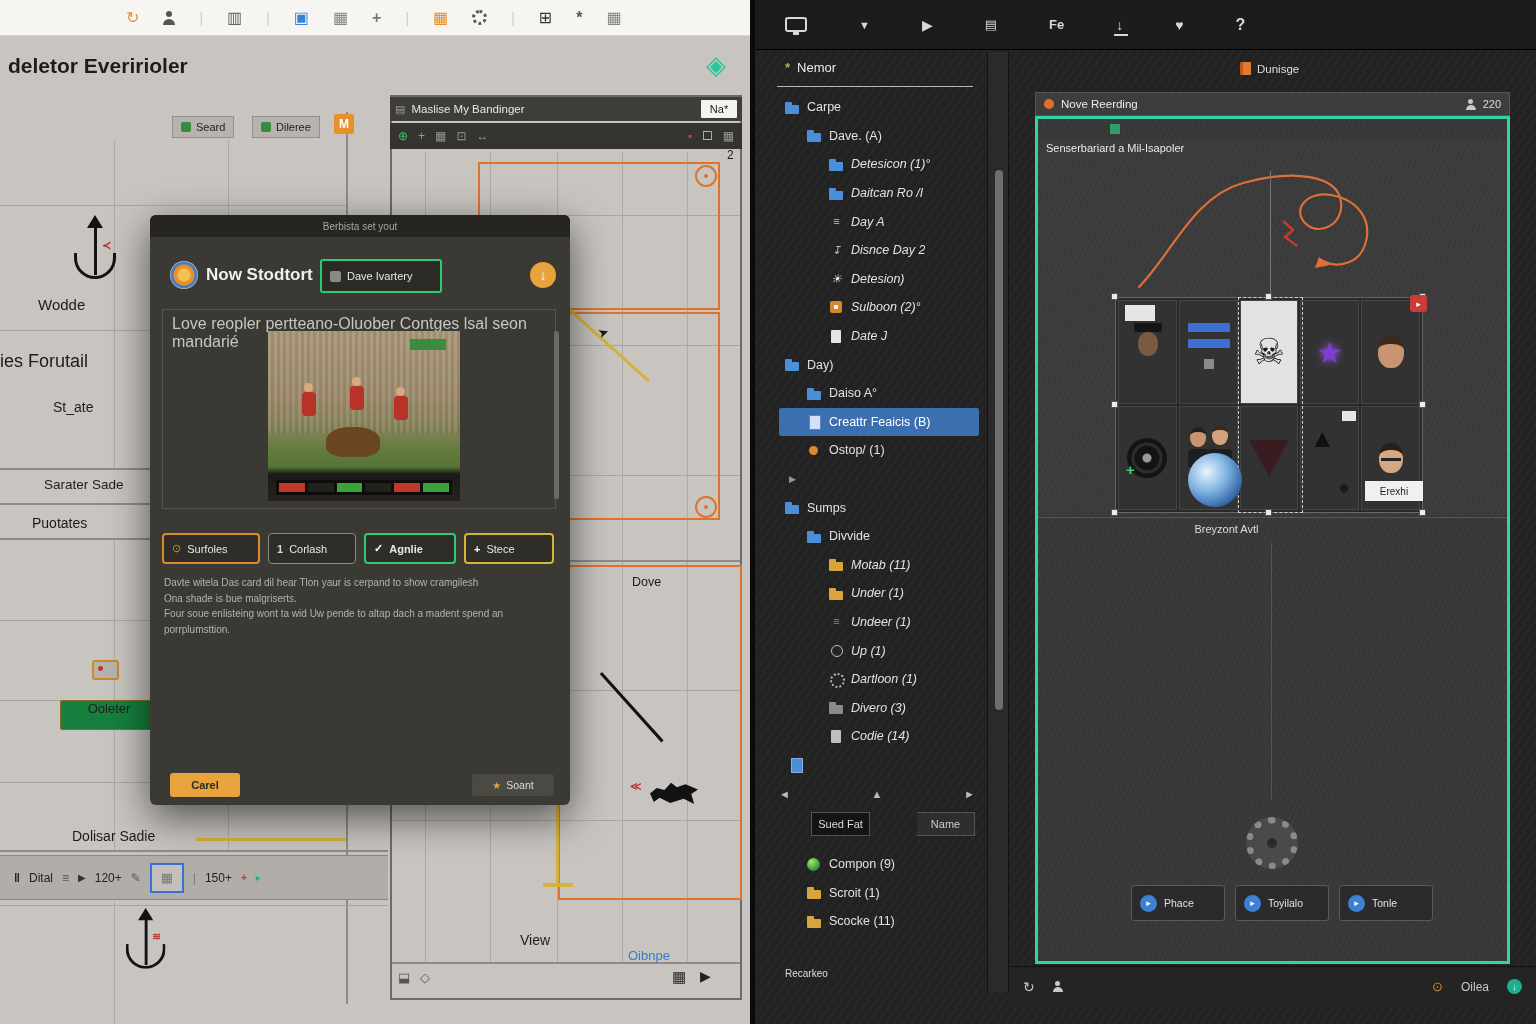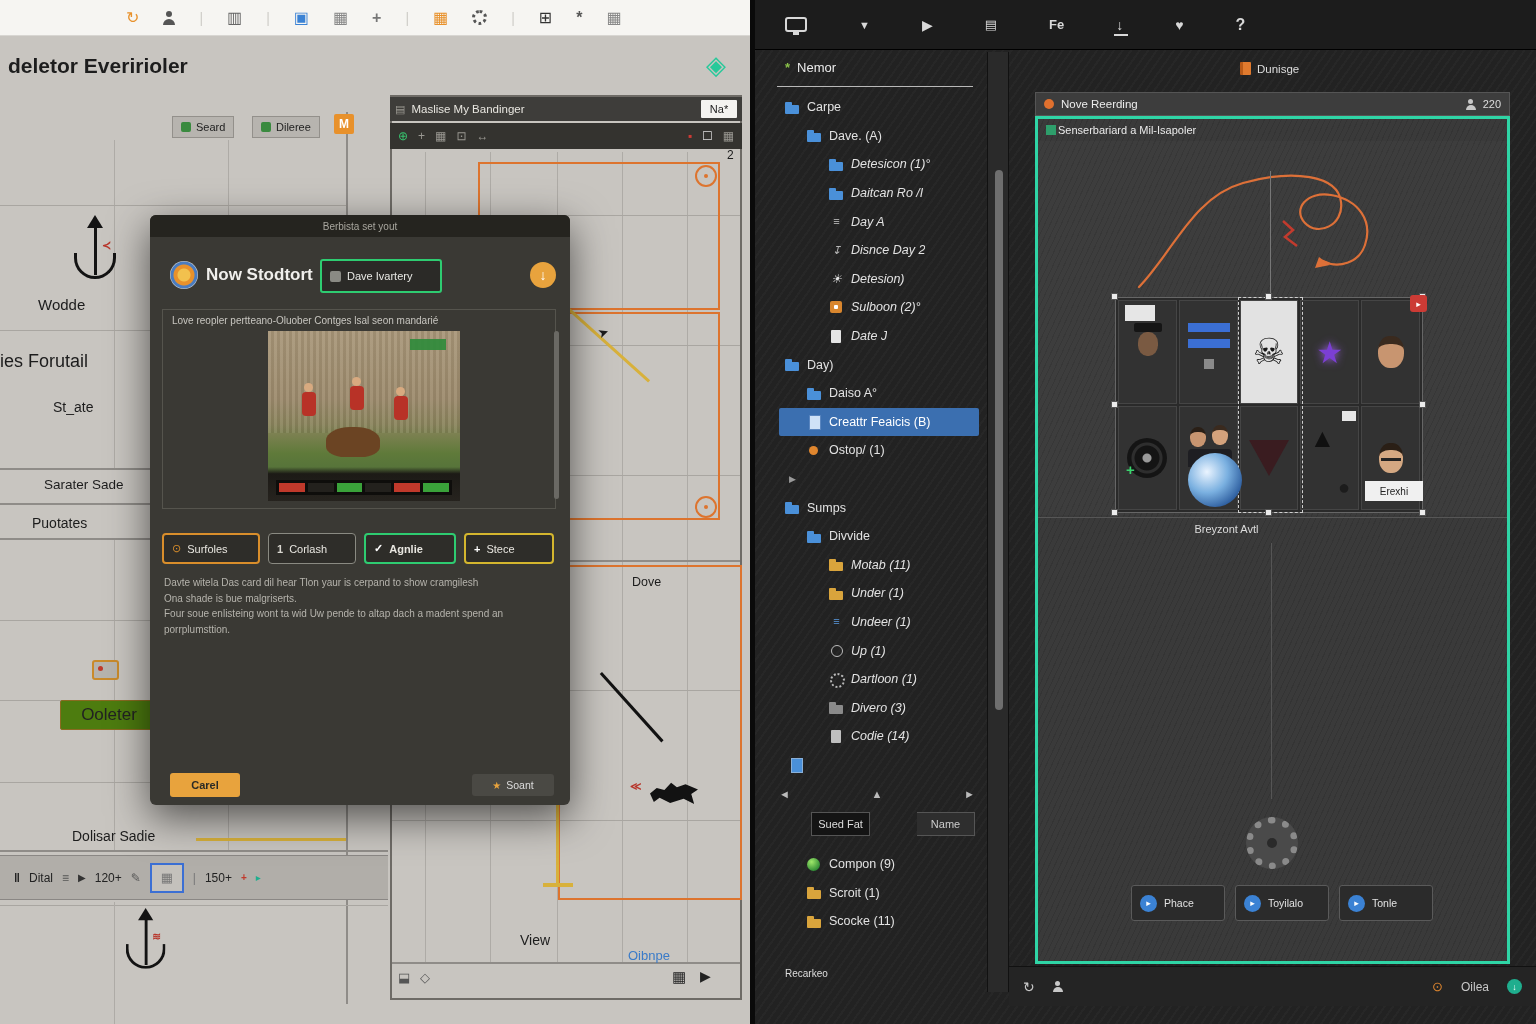--- a/index.html
+++ b/index.html
@@ -162,21 +162,21 @@
 
     <div class="lbl" style="left:38px;top:296px;font-size:15px;">Wodde</div>
     <div class="lbl" style="left:0;top:351px;font-size:18px;">ies Forutail</div>
     <div class="lbl" style="left:53px;top:399px;font-size:14px;">St_ate</div>
     <div class="lbl" style="left:44px;top:477px;font-size:13.5px;">Sarater Sade</div>
     <div class="lbl" style="left:32px;top:515px;font-size:14px;">Puotates</div>
 
     <div class="abs" style="left:92px;top:660px;width:27px;height:20px;border:2px solid #c98a2b;border-radius:3px;background:#b6b3ae;">
       <span style="position:absolute;left:4px;top:4px;width:5px;height:5px;border-radius:50%;background:#c0392b;display:block;"></span>
     </div>
-    <div class="abs" style="left:60px;top:700px;width:98px;height:30px;background:#4d7c0f;border:1px solid #8a6a20;border-radius:2px;display:flex;align-items:center;justify-content:center;font-size:17px;color:#222;">
+    <div class="abs" style="left:60px;top:700px;width:98px;height:30px;background:#15803d;border:1px solid #8a6a20;border-radius:2px;display:flex;justify-content:center;font-size:13px;color:#222;">
       <span>Ooleter</span>
     </div>
     <div class="abs" style="left:164px;top:703px;width:18px;height:23px;background:#b0ada8;border:1px solid #8a8782;"></div>
 
     <div class="lbl" style="left:72px;top:828px;font-size:14px;">Dolisar Sadie</div>
     <div class="ylw" style="left:196px;top:838px;width:150px;height:3px;"></div>
 
     <div class="tlstrip">
       <span style="font-weight:bold;">‖</span>
       <span>Dital</span>
@@ -252,21 +252,21 @@
 
       <span class="abs" style="left:20px;top:46px;width:28px;height:28px;border-radius:50%;background:radial-gradient(circle at 50% 50%,#f2c14e 0 6px,#e8912b 7px 10px,#4a7cc0 11px 13px,#d8d8d4 14px);"></span>
       <div class="abs" style="left:56px;top:50px;font-size:17px;font-weight:bold;color:#f0efec;">Now Stodtort</div>
       <div class="mhbtn">
         <span style="width:11px;height:11px;background:#8a8a84;border-radius:2px;flex:none;"></span>
         <span>Dave Ivartery</span>
       </div>
       <span class="abs" style="left:380px;top:47px;width:26px;height:26px;border-radius:50%;background:#e8a33d;color:#fff;font-weight:bold;display:flex;align-items:center;justify-content:center;font-size:14px;">↓</span>
 
       <div class="abs" style="left:12px;top:94px;width:394px;height:200px;border:1px solid #55544d;"></div>
-      <div class="abs" style="left:22px;top:100px;width:374px;font-size:10px;color:#c8c6c0;">Love reopler pertteano-Oluober Contges lsal seon mandarié</div>
+      <div class="abs" style="left:22px;top:100px;width:374px;font-size:16px;color:#c8c6c0;">Love reopler pertteano-Oluober Contges lsal seon mandarié</div>
       <div class="abs" style="left:118px;top:116px;width:192px;height:170px;overflow:hidden;background:linear-gradient(180deg,#a89678 0%,#9c8a6c 40%,#8a845c 55%,#5f7a3a 72%,#57743a 80%,#1c1a16 84%,#26231e 100%);">
         <div style="position:absolute;left:0;top:0;width:100%;height:60%;background:repeating-linear-gradient(90deg,rgba(255,255,255,.07) 0 3px,rgba(0,0,0,.06) 3px 6px);"></div>
         <span style="position:absolute;left:142px;top:8px;width:36px;height:11px;background:#2e8b3a;opacity:.9;display:block;"></span>
         <span class="mimg-head" style="left:36px;top:52px;"></span>
           <span class="mimg-fig" style="left:34px;top:61px;"></span>
         <span class="mimg-head" style="left:84px;top:46px;"></span>
           <span class="mimg-fig" style="left:82px;top:55px;"></span>
         <span class="mimg-head" style="left:128px;top:56px;"></span>
           <span class="mimg-fig" style="left:126px;top:65px;"></span>
         <span style="position:absolute;left:58px;top:96px;width:54px;height:30px;background:#6b4423;border-radius:45% 45% 35% 35%;display:block;"></span>
@@ -501,21 +501,21 @@
     </div>
 
     <div class="abs" style="left:280px;top:92px;width:475px;height:24px;background:#3d3d3d;border:1px solid #555;display:flex;align-items:center;gap:7px;padding:0 8px;">
       <span style="width:10px;height:10px;border-radius:50%;background:#e0702e;display:inline-block;"></span>
       <span style="font-size:11.5px;color:#ececec;flex:1;">Nove Reerding</span>
       <span class="pico2"></span>
       <span style="font-size:11px;color:#ddd;">220</span>
     </div>
 
     <div id="rcanvas">
-      <div class="abs" style="left:8px;top:5px;display:flex;align-items:center;gap:2px;">
+      <div class="abs" style="left:8px;top:5px;display:flex;align-items:center;gap:8px;flex-direction:column;">
         <span style="width:10px;height:10px;background:#2e9e6b;display:inline-block;"></span>
         <span style="font-size:11px;color:#eaeaea;">Senserbariard a Mil-Isapoler</span>
       </div>
       <div class="abs" style="left:0;top:22px;width:469px;height:374px;background:rgba(255,255,255,.02);"></div>
 
       <svg class="abs" style="left:95px;top:38px;" width="320" height="165" viewBox="0 0 320 165">
         <path d="M6,130 C40,95 60,40 110,26 C160,12 205,18 208,45 C211,68 185,80 172,66 C159,52 174,34 198,38 C226,43 240,64 232,88 C226,106 205,112 190,104" fill="none" stroke="#dd7038" stroke-width="2.2" stroke-linecap="round"></path>
         <path d="M150,64 l10,9 l-8,7 l12,9" fill="none" stroke="#c23b2e" stroke-width="2.5"></path>
         <path d="M186,100 l11,8 l-15,3 z" fill="#dd7038"></path>
       </svg>

